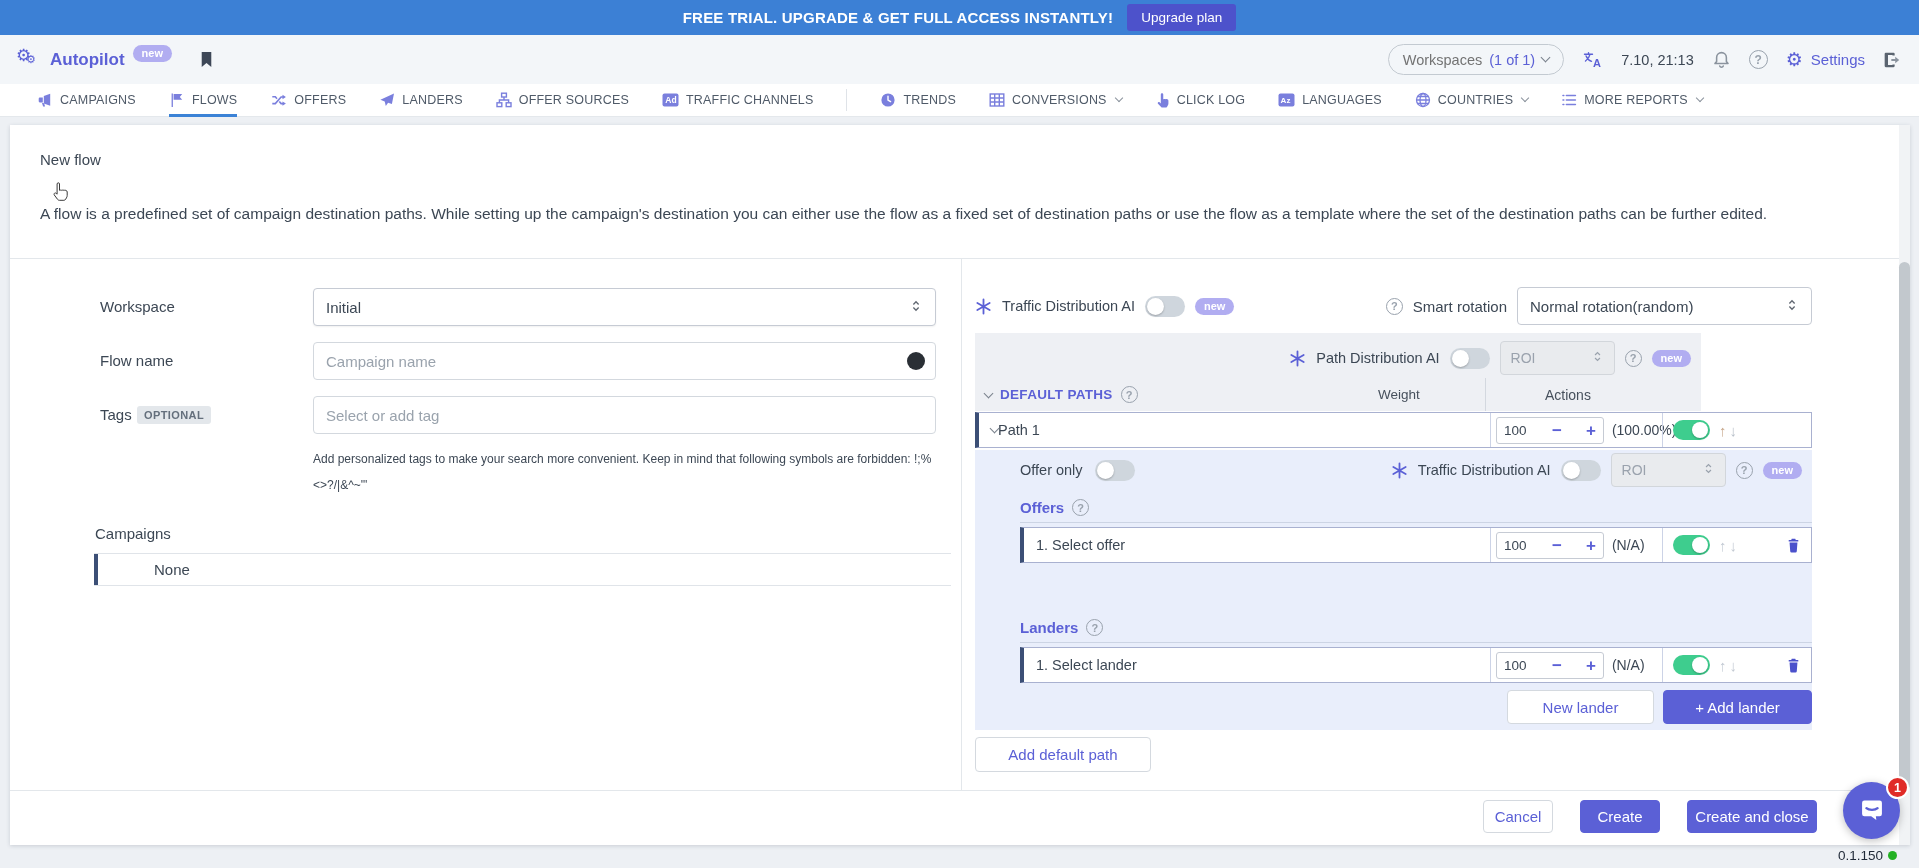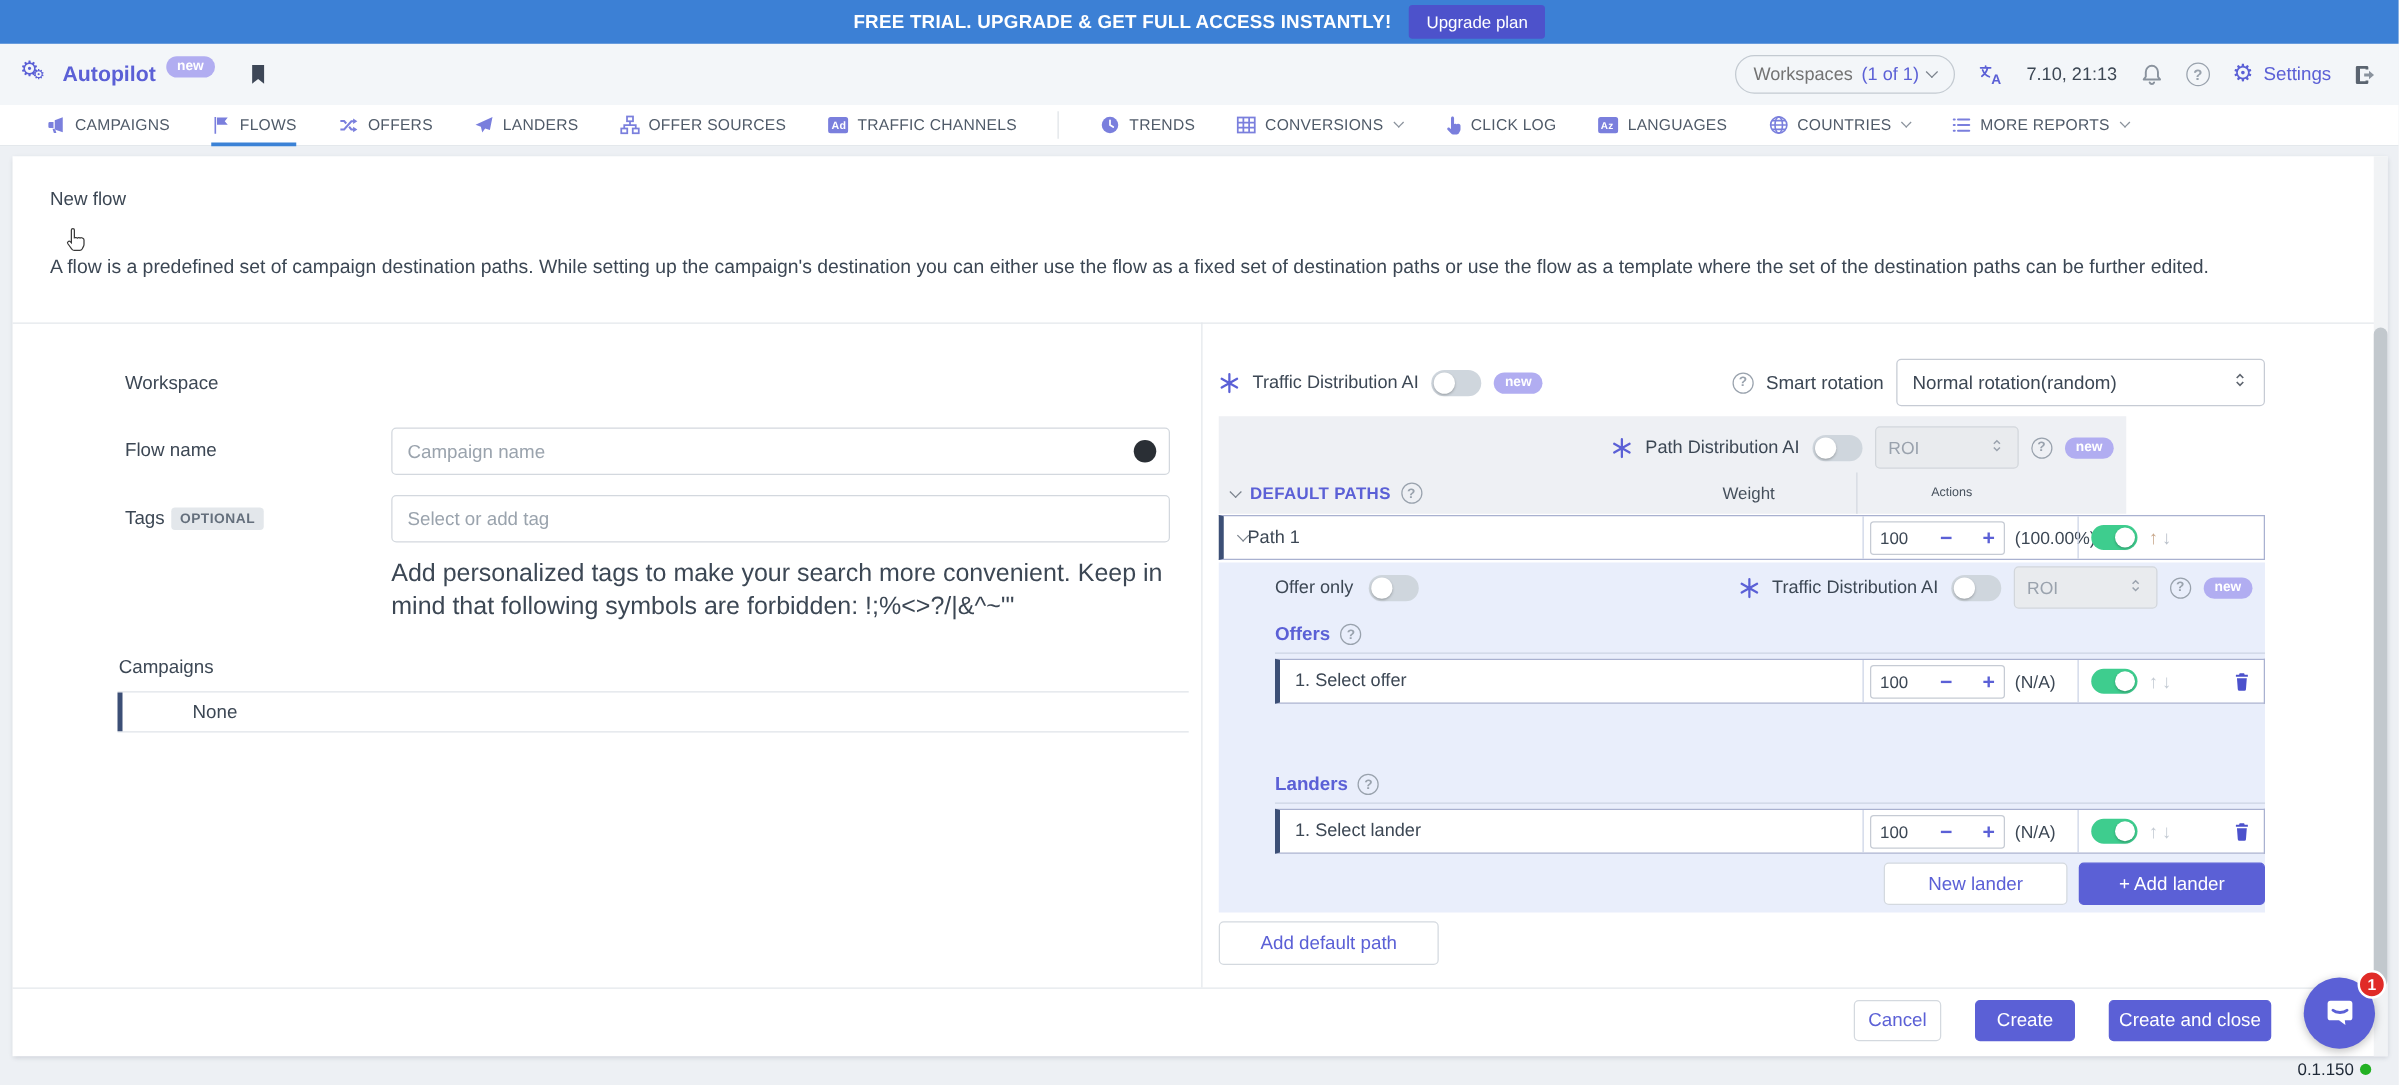--- a/index.html
+++ b/index.html
@@ -68,21 +68,21 @@
     display:flex; align-items:center; padding:0 12px; font-size:15px; color:#3c4754; cursor:pointer;
     box-shadow:0 1px 2px rgba(0,0,0,.06); }
   .selectbox .dchev { margin-left:auto; }
   .txt-input { width:100%; height:38px; border:1px solid #d3d8de; border-radius:4px; padding:0 12px;
     font-size:15px; color:#3c4754; font-family:inherit; outline:none; }
   .txt-input::placeholder { color:#9aa3ad; }
   .color-dot { position:absolute; right:11px; top:10px; width:18px; height:18px; border-radius:50%;
     background:#2a2f35; cursor:pointer; }
   .opt-badge { position:absolute; left:127px; top:10px; background:#e3e7eb; color:#646f7c;
     font-size:11px; font-weight:bold; letter-spacing:.4px; padding:3px 7px; border-radius:3px; }
-  .tags-help { position:absolute; left:303px; top:321px; width:628px; font-size:20px;
+  .tags-help { position:absolute; left:303px; top:321px; width:628px; font-size:12px;
     line-height:26px; color:#3c4754; }
   .campaigns-label { position:absolute; left:85px; top:400px; font-size:15px; color:#3c4754; }
   .campaigns-row { position:absolute; left:84px; top:428px; width:857px; height:33px;
     border-top:1px solid #e0e4e9; border-bottom:1px solid #e0e4e9; display:flex; align-items:center; }
   .campaigns-bar { width:4px; height:100%; background:#3c4f76; }
   .campaigns-val { margin-left:56px; font-size:15px; color:#3c4754; }
   
   .rp-label { font-size:14.5px; color:#3c4754; }
   .toggle { width:40px; height:21px; border-radius:11px; background:#cfd6dd; position:relative;
     cursor:pointer; flex:none; }
@@ -102,21 +102,21 @@
   .roi-select { width:115px; height:34px; background:#e9ebee; border:1px solid #d2d6db; border-radius:4px;
     display:flex; align-items:center; padding:0 10px; font-size:14px; color:#9aa2ad; }
   .roi-select .dchev { margin-left:auto; }
   .gray-band { position:absolute; left:965px; top:208px; width:726px; height:78px; background:#eef0f4; }
   .pathai-row { position:absolute; right:10px; top:8px; display:flex; align-items:center; gap:10px; }
   .dp-header { position:absolute; left:0; top:45px; width:837px; height:33px; display:flex; align-items:center; }
   .dp-title { display:flex; align-items:center; gap:8px; margin-left:10px; font-size:13.5px;
     font-weight:bold; color:#5b60d6; letter-spacing:.3px; }
   .dp-weight { position:absolute; left:403px; font-size:13.5px; color:#46505c; }
   .dp-vline { position:absolute; left:510px; top:0; height:33px; border-left:1px solid #d3d8df; }
-  .dp-actions { position:absolute; left:570px; font-size:10px; color:#46505c; }
+  .dp-actions { position:absolute; left:570px; font-size:14px; color:#46505c; }
   .item-row { display:flex; align-items:stretch; background:#fff; border:1px solid #a9b1d0;
     border-left:4px solid #3c4f76; height:36px; }
   .path-row { position:absolute; left:965px; top:287px; width:837px; }
   .ir-name { flex:1; display:flex; align-items:center; padding-left:12px; font-size:14.5px; color:#3c4754; }
   .w-cell { width:172px; border-left:1px solid #ccd3e6; display:flex; align-items:center; gap:8px; padding-left:5px; }
   .a-cell { width:149px; border-left:1px solid #ccd3e6; display:flex; align-items:center; gap:9px; padding:0 10px; }
   .wbox { display:flex; align-items:center; gap:24px; border:1px solid #c6cbd4; border-radius:3px;
     background:#fff; height:27px; padding:0 7px; }
   .wbox .val { font-size:13.5px; color:#3c4754; min-width:24px; }
   .wbox .minus,.wbox .plus { color:#5b60d6; font-size:17px; font-weight:bold; cursor:pointer; line-height:17px; }
@@ -319,20 +319,30 @@
         <path d="M6.3 1.8c.7 0 1.2.5 1.2 1.2v6.3l1.1-.2c.5-.1 1 .1 1.3.4.3-.3.8-.5 1.3-.4l.9.3c.3-.2.7-.3 1.1-.2l.9.3c.7.2 1.1.8 1.1 1.5v3.4c0 .6-.1 1.2-.4 1.7l-1.1 2.1c-.4.7-1.1 1.1-1.8 1.1H7.4c-.7 0-1.4-.3-1.8-.9l-3.3-4.4c-.4-.6-.3-1.4.3-1.8.5-.4 1.2-.3 1.6.1l.9.9V3c0-.7.5-1.2 1.2-1.2z" fill="#fff" stroke="#3a3a3a" stroke-width="1"></path>
       </svg>
   </span>
   <div class="page-desc">A flow is a predefined set of campaign destination paths. While setting up the campaign's destination you can either use the flow as a fixed set of destination paths or use the flow as a template where the set of the destination paths can be further edited.</div>
 
   <div class="hdiv" style="top:133px;"></div>
   <div class="vdiv-cols"></div>
 
   <div class="form-row" style="top:163px;">
     <span class="form-label">Workspace</span>
+    <div class="ctl-wrap">
+      <div class="selectbox">
+        <span>Initial</span>
+        <span class="dchev">
+          <svg width="14" height="16" viewBox="0 0 16 16">
+              <path d="M5 6.2l3-3 3 3M5 9.8l3 3 3-3" stroke="#5f6670" stroke-width="1.5" fill="none"></path>
+            </svg>
+        </span>
+      </div>
+    </div>
   </div>
 
   <div class="form-row" style="top:217px;">
     <span class="form-label">Flow name</span>
     <div class="ctl-wrap" style="position:absolute;">
       <input class="txt-input" type="text" placeholder="Campaign name" style="">
       <span class="color-dot"></span>
     </div>
   </div>
 

